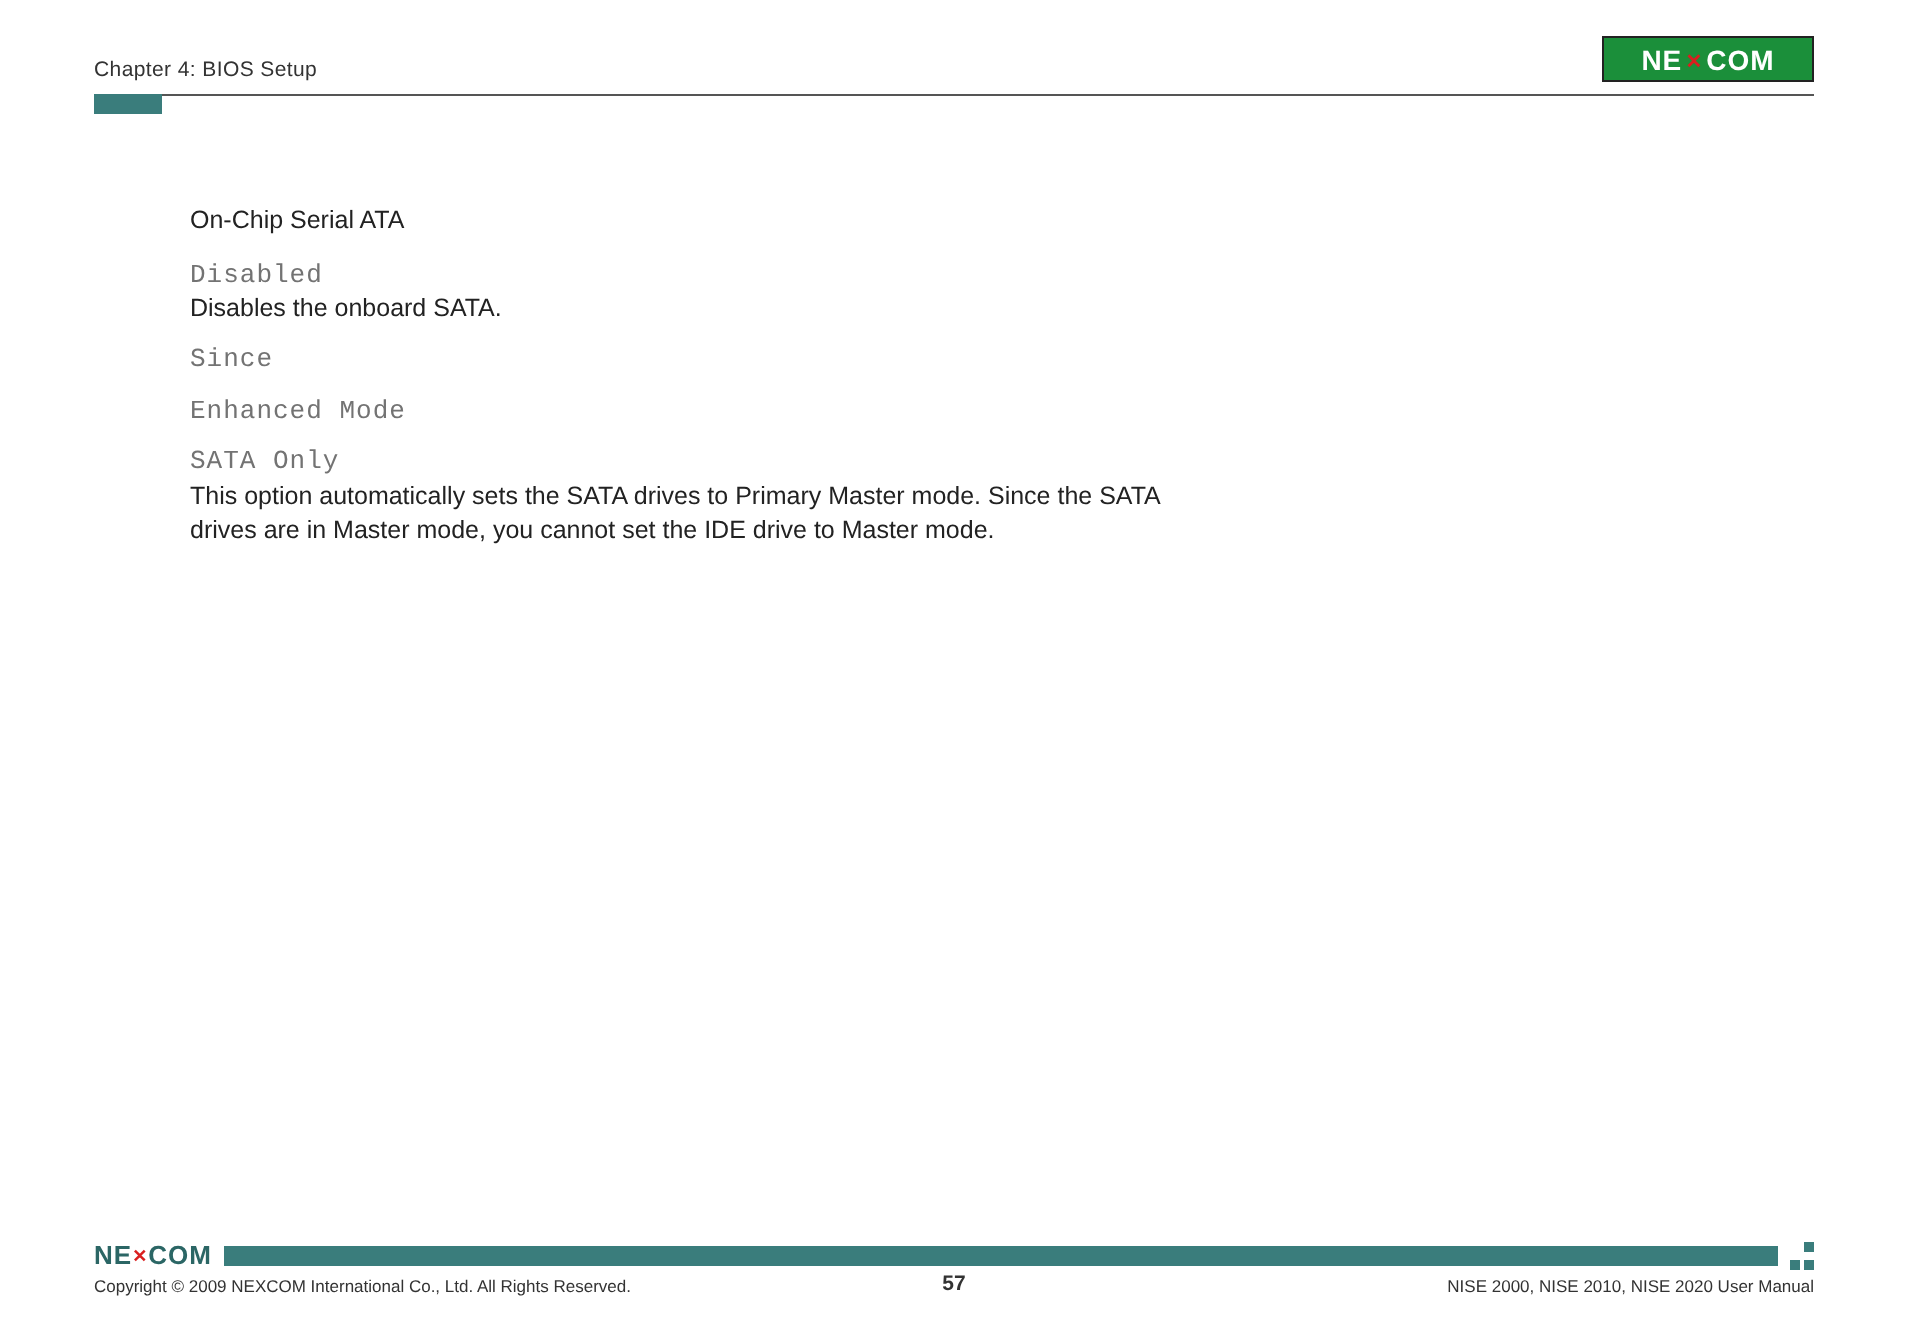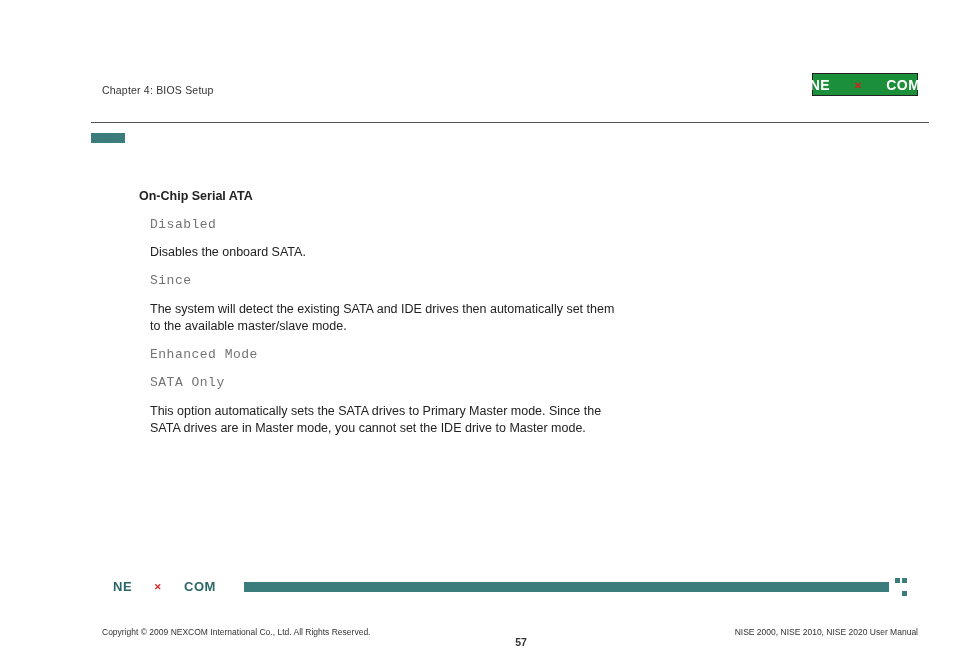--- a/index.html
+++ b/index.html
@@ -1,15 +1,15 @@
 <!DOCTYPE html>
 <html><head>
 <meta charset="utf-8">
 <style>
-  * { margin: 11px; padding: 0; box-sizing: border-box; }
+  * { margin: 0; padding: 0; box-sizing: border-box; }
   body {
     width: 954px;
     height: 672px;
     background: #fff;
     font-family: "Segoe UI", Arial, sans-serif;
     position: relative;
     color: #333;
   }
   .page {
     position: absolute;
@@ -74,21 +74,21 @@
 
   .content {
     margin-left: 48px;
     margin-top: 45px;
     width: 520px;
     font-size: 12.5px;
     line-height: 1.35;
     color: #222;
   }
   .section-title {
-    font-weight: 700;
+    font-weight: 400;
     font-size: 12.5px;
     margin-bottom: 10px;
   }
   .option-block { margin-bottom: 8px; }
   .opt-name {
     font-family: "Courier New", monospace;
     font-size: 13px;
     color: #737373;
     letter-spacing: 0.5px;
   }
@@ -176,21 +176,20 @@
   <div class="content">
     <div class="section-title">On-Chip Serial ATA</div>
 
     <div class="option-block">
       <div class="opt-name">Disabled</div>
       <div class="opt-desc">Disables the onboard SATA.</div>
     </div>
 
     <div class="option-block">
       <div class="opt-name">Since</div>
-      <div class="opt-desc">The system will detect the existing SATA and IDE drives then automatically set them to the available master/slave mode.</div>
     </div>
 
     <div class="option-block">
       <div class="opt-name">Enhanced Mode</div>
     </div>
 
     <div class="option-block">
       <div class="opt-name">SATA Only</div>
       <div class="opt-desc">This option automatically sets the SATA drives to Primary Master mode. Since the SATA drives are in Master mode, you cannot set the IDE drive to Master mode.</div>
     </div>

